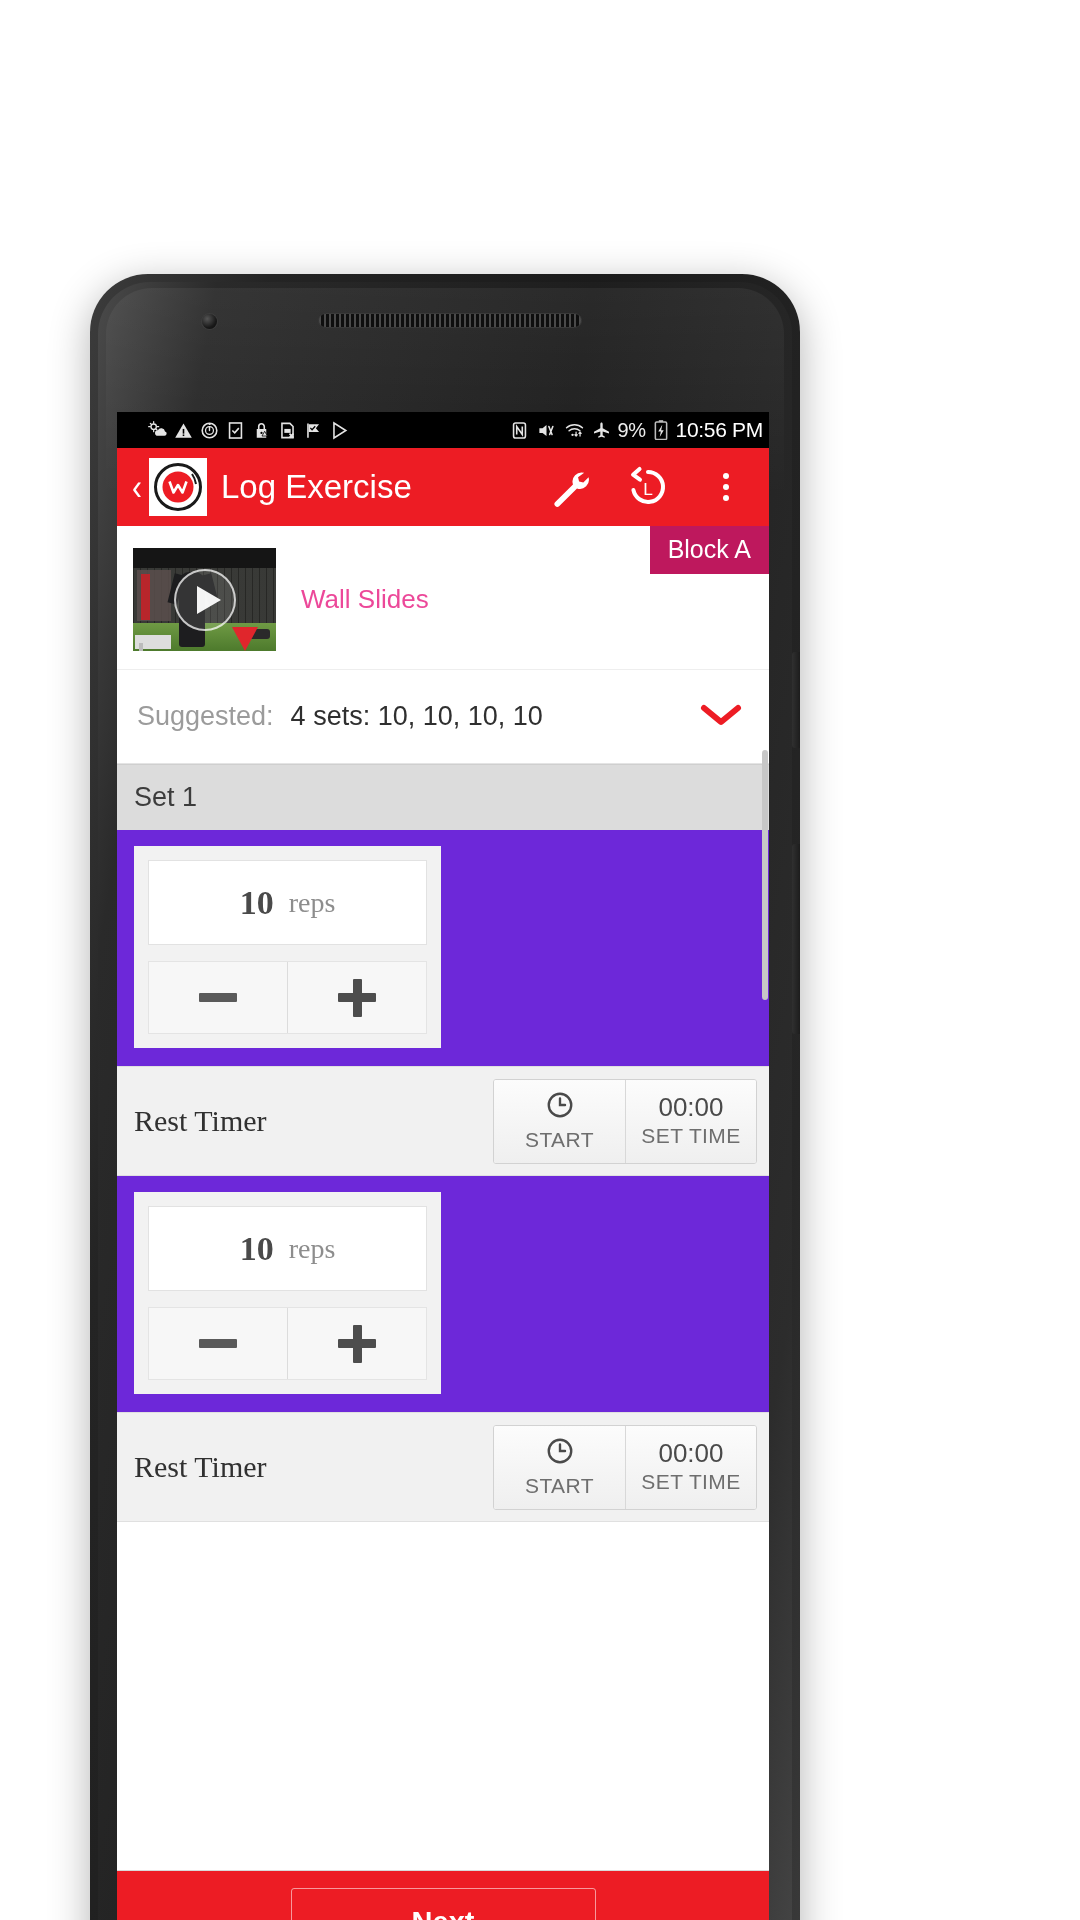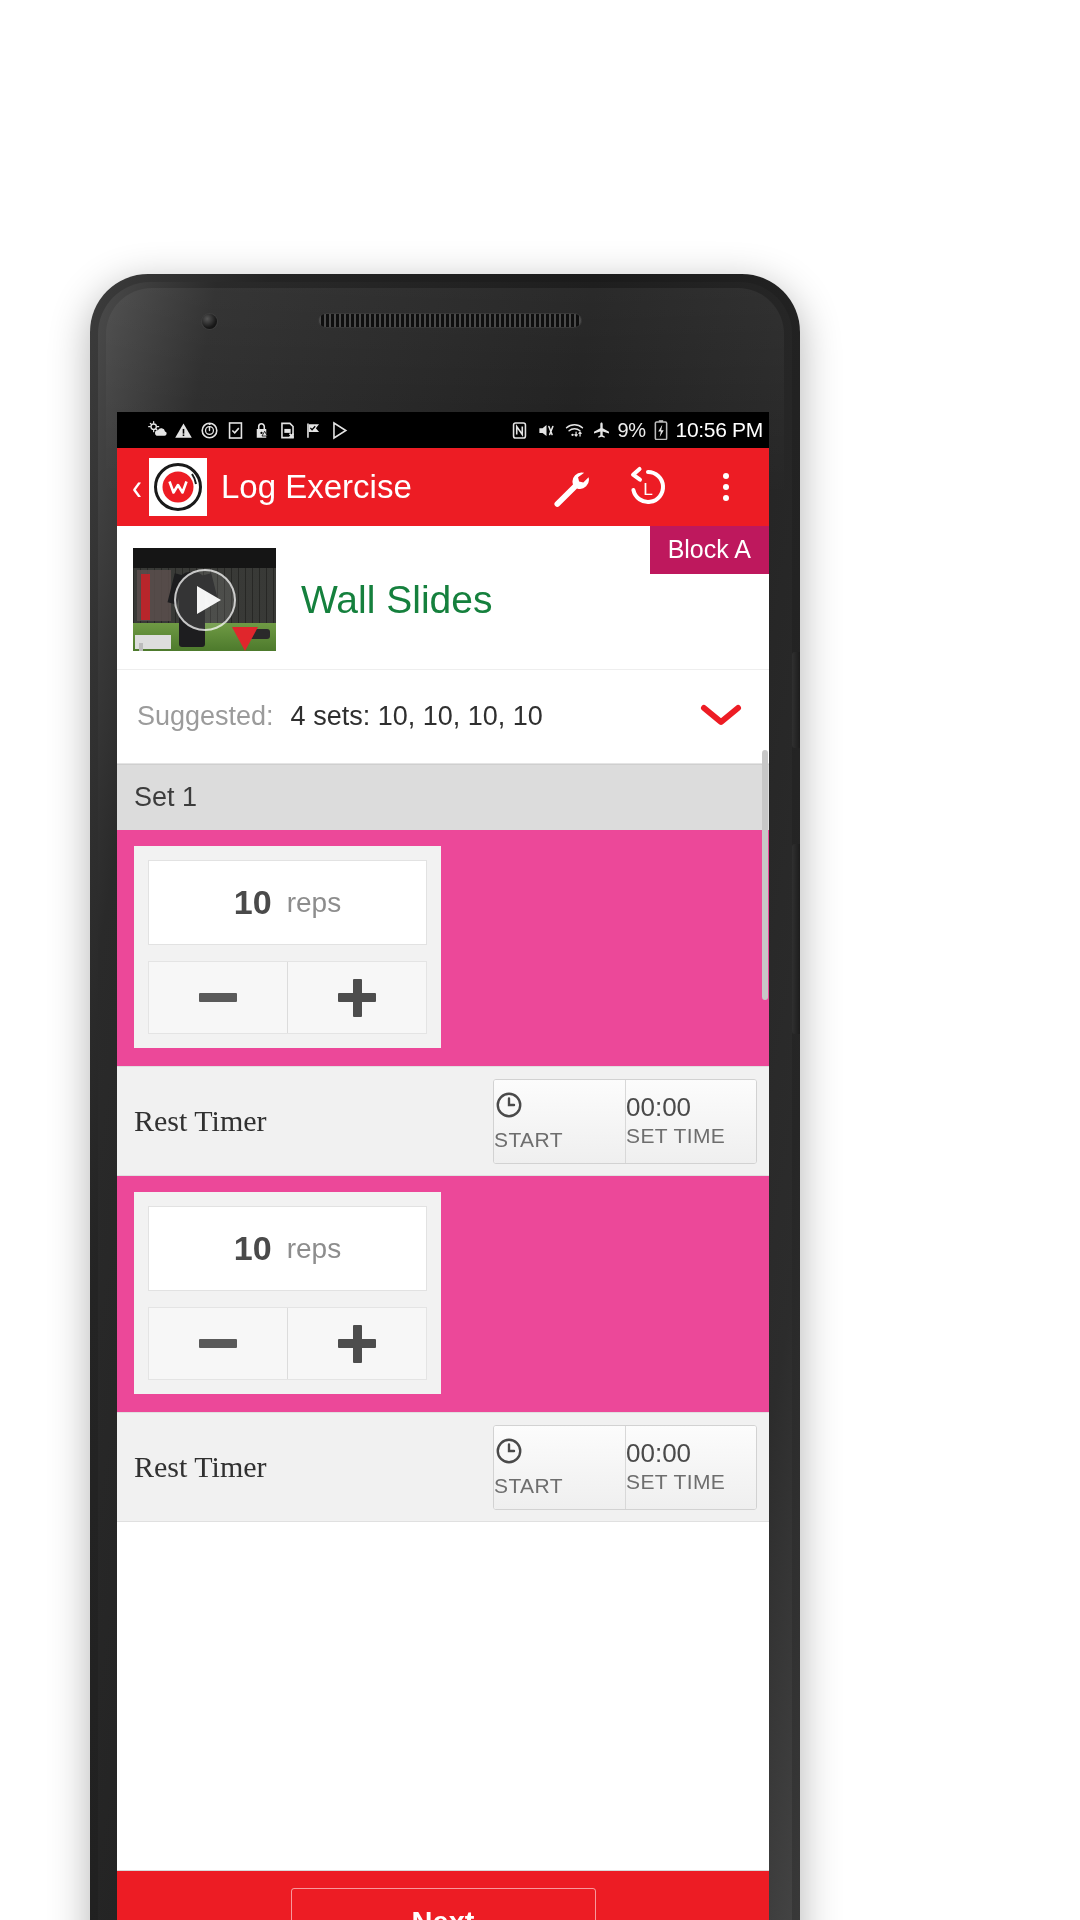--- a/index.html
+++ b/index.html
@@ -188,21 +188,21 @@
     background: rgba(255,255,255,.10);
     display: flex; align-items: center; justify-content: center;
   }
   .play-tri {
     width: 0; height: 0;
     border-left: 24px solid rgba(255,255,255,.95);
     border-top: 14px solid transparent;
     border-bottom: 14px solid transparent;
     margin-left: 8px;
   }
-  .exercise-name { font-size: 39px; color: #15803d; margin-left: 25px; font-weight: 400; }
+  .exercise-name { font-size: 26px; color: #ec4899; margin-left: 25px; font-weight: 400; }
 
   
   .suggested-row {
     display: flex; align-items: center;
     height: 94px;
     padding: 0 20px 0 20px;
     background: #fff;
     border-bottom: 1px solid #e4e4e4;
   }
   .suggested-label { font-size: 27px; color: #9b9b9b; }
@@ -214,21 +214,21 @@
     background: #dcdcdc;
     height: 66px;
     display: flex; align-items: center;
     padding-left: 17px;
     font-size: 27px;
     color: #3c3c3c;
     border-top: 1px solid #cfcfcf;
   }
 
   
-  .set-body { background: #ec4899; padding: 16px 8px 18px 17px; display: flex; }
+  .set-body { background: #6d28d9; padding: 16px 8px 18px 17px; display: flex; font-family: Liberation Serif, serif; }
   .stepper-card { width: 307px; background: #f2f2f2; padding: 14px; }
   .reps-field {
     background: #fff;
     border: 1px solid #e2e2e2;
     height: 85px;
     display: flex; align-items: center; justify-content: center;
     gap: 15px;
   }
   .reps-value { font-size: 34px; font-weight: bold; color: #4a4a4a; }
   .reps-unit { font-size: 28px; color: #8d8d8d; }
@@ -248,21 +248,21 @@
     display: flex; align-items: center;
     padding: 0 12px 0 17px;
     border-top: 1px solid #e0e0e0;
     border-bottom: 1px solid #e0e0e0;
   }
   .rest-label { font-size: 30px; color: #313131; font-family: Liberation Serif, serif; }
   .timer-group { margin-left: auto; display: flex; border: 1px solid #d2d2d2; border-radius: 3px; overflow: hidden; background:#fafafa; }
   .timer-btn {
     width: 131px; height: 83px;
     background: linear-gradient(180deg,#fcfcfc,#efefef);
-    display: flex; flex-direction: column; align-items: flex-start; justify-content: center;
+    display: flex; flex-direction: column; align-items: center; justify-content: center;
     gap: 4px;
   }
   .timer-btn + .timer-btn { border-left: 1px solid #d8d8d8; }
   .timer-top { font-size: 26px; color: #4a4a4a; line-height: 1; }
   .timer-sub { font-size: 21px; color: #6e6e6e; letter-spacing: .4px; }
 
   
   .scroll-track { position: absolute; right: 0; width: 7px; background: transparent; }
   .scroll-thumb { position:absolute; right: 1px; width: 6px; background: #c7c7c7; border-radius: 3px; }
 

